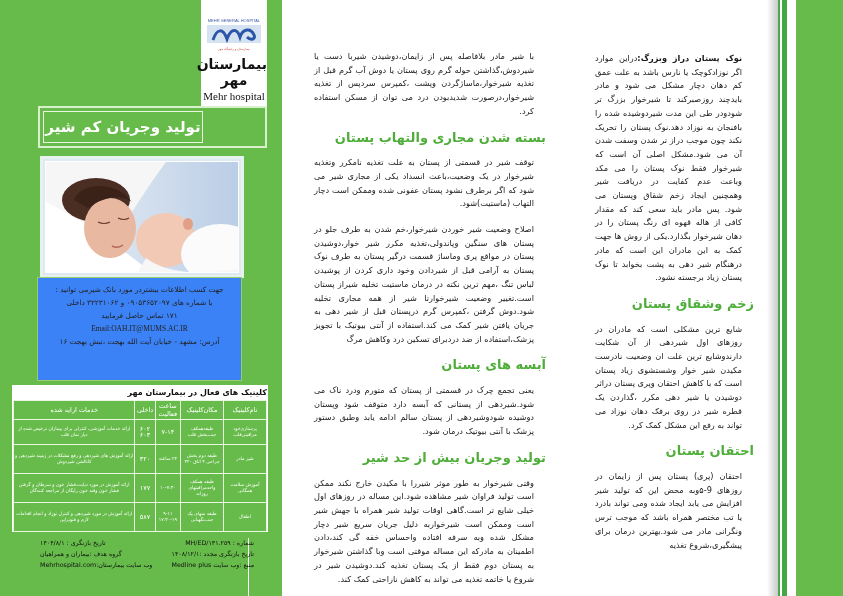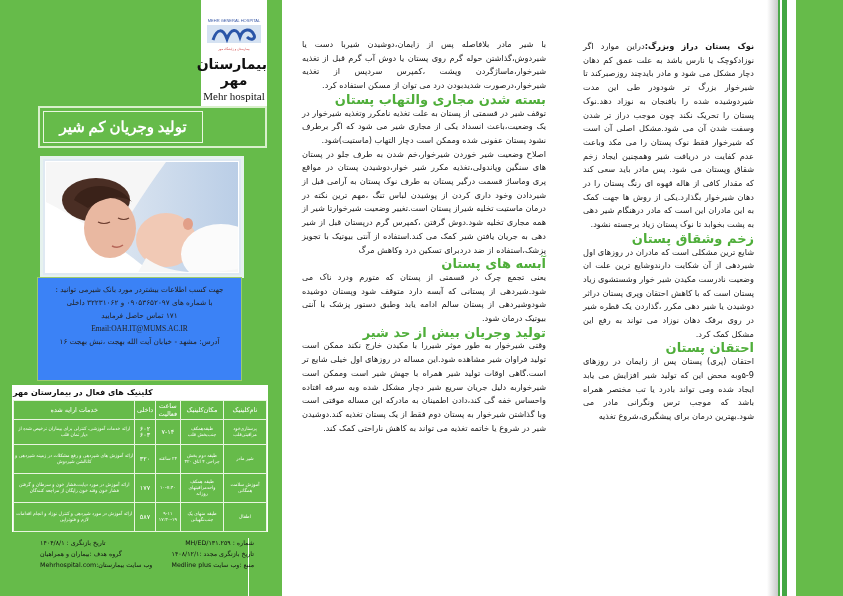--- a/index.html
+++ b/index.html
@@ -16,21 +16,21 @@
     background: #ffffff; text-align: center; padding-top: 18px;
   }
   .logo-en-small { font-family: "Liberation Sans", sans-serif; font-size: 4px; color: #3a5aa8; letter-spacing: 0; }
   .logo-mark { margin: 2px auto 0; width: 54px; height: 18px; }
   .logo-fa-small { font-size: 3px; color: #c33; }
   .logo-fa { font-family: "DejaVu Sans", sans-serif; font-weight: bold; font-size: 14px; color: #111; margin-top: 5px; direction: rtl; }
   .logo-en { font-family: "Liberation Serif", serif; font-size: 11px; color: #111; margin-top: 2px; }
 
   .title-banner {
     position: absolute; left: 38px; top: 106px; width: 229px; height: 42px;
-    border: 2px solid #d9f0cc; background: #66bb4a; font-family: Liberation Serif, serif;
+    border: 2px solid #d9f0cc; background: #66bb4a;
   }
   .title-banner-inner {
     position: absolute; left: 3px; top: 3px; width: 160px; height: 32px;
     border: 1px solid #e9f7e0; display: flex; align-items: center; justify-content: center;
   }
   .title-text { color: #ffffff; font-weight: bold; font-size: 15px; direction: rtl; }
 
   .photo-frame {
     position: absolute; left: 40px; top: 156px; width: 204px; height: 122px;
     border: 3px solid #e6f2ee; background: #dfe9f2; overflow: hidden;
@@ -42,21 +42,21 @@
     background: #3b82f6; border: 1px solid #9ccb6c; text-align: center;
     direction: rtl; font-size: 7.3px; line-height: 13px; color: #222; padding-top: 5px;
   }
   .contact-box .email { font-family: "Liberation Serif", serif; direction: ltr; font-size: 7.5px; }
 
   .clinic-table-wrap {
     position: absolute; left: 12px; top: 385px; width: 256px; height: 147px;
     border: 1px solid #ffffff; background: #66bb4a;
   }
   .clinic-caption {
-    height: 14px; background: #ffffff; text-align: left; direction: rtl;
+    height: 14px; background: #ffffff; text-align: right; direction: rtl;
     font-weight: bold; font-size: 8px; line-height: 14px; color: #111;
   }
   table.clinics { width: 100%; border-collapse: collapse; direction: rtl; }
   table.clinics th, table.clinics td { border: 1px solid #e8f5df; color: #ffffff; text-align: center; vertical-align: middle; }
   table.clinics th { font-size: 6.5px; height: 19px; font-weight: normal; color: #fff; }
   table.clinics td { font-size: 4.6px; line-height: 6px; padding: 1px; }
   table.clinics td.ext { font-size: 6.5px; }
 
   .footer-info {
     position: absolute; left: 40px; top: 537px; width: 214px; height: 59px;
@@ -69,21 +69,21 @@
   .col-mid {
     position: absolute; left: 302px; top: 38px; width: 244px;
     direction: rtl; text-align: justify; font-size: 8.2px; line-height: 13.7px; color: #1a1a1a;
   }
   .col-right {
     position: absolute; left: 583px; top: 40px; width: 171px;
     direction: rtl; text-align: justify; font-size: 8.2px; line-height: 13.7px; color: #1a1a1a;
   }
   .heading { color: #4fae3a; font-weight: bold; font-size: 13px; }
   .bold { font-weight: bold; }
-  p { margin: 0; }
+  p { margin: 12px; }
 
   
   .right-shadow { position: absolute; left: 767px; top: 0; width: 12px; height: 596px;
     background: linear-gradient(to right, #ffffff, #c4c4c4); }
   .right-line1 { position: absolute; left: 778px; top: 0; width: 2px; height: 596px; background: #4ca94a; }
   .right-line2 { position: absolute; left: 782px; top: 0; width: 5px; height: 596px; background: #43a743; }
   .right-panel { position: absolute; left: 796px; top: 0; width: 47px; height: 596px; background: #66bb4a; }
 </style>
 </head>
 <body>

